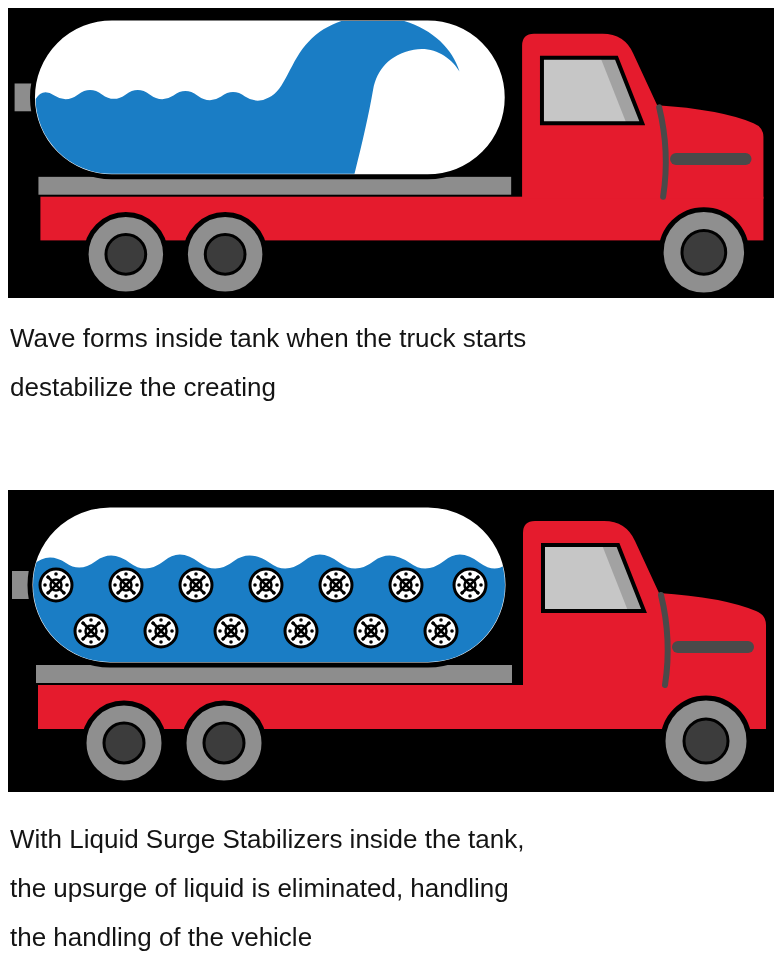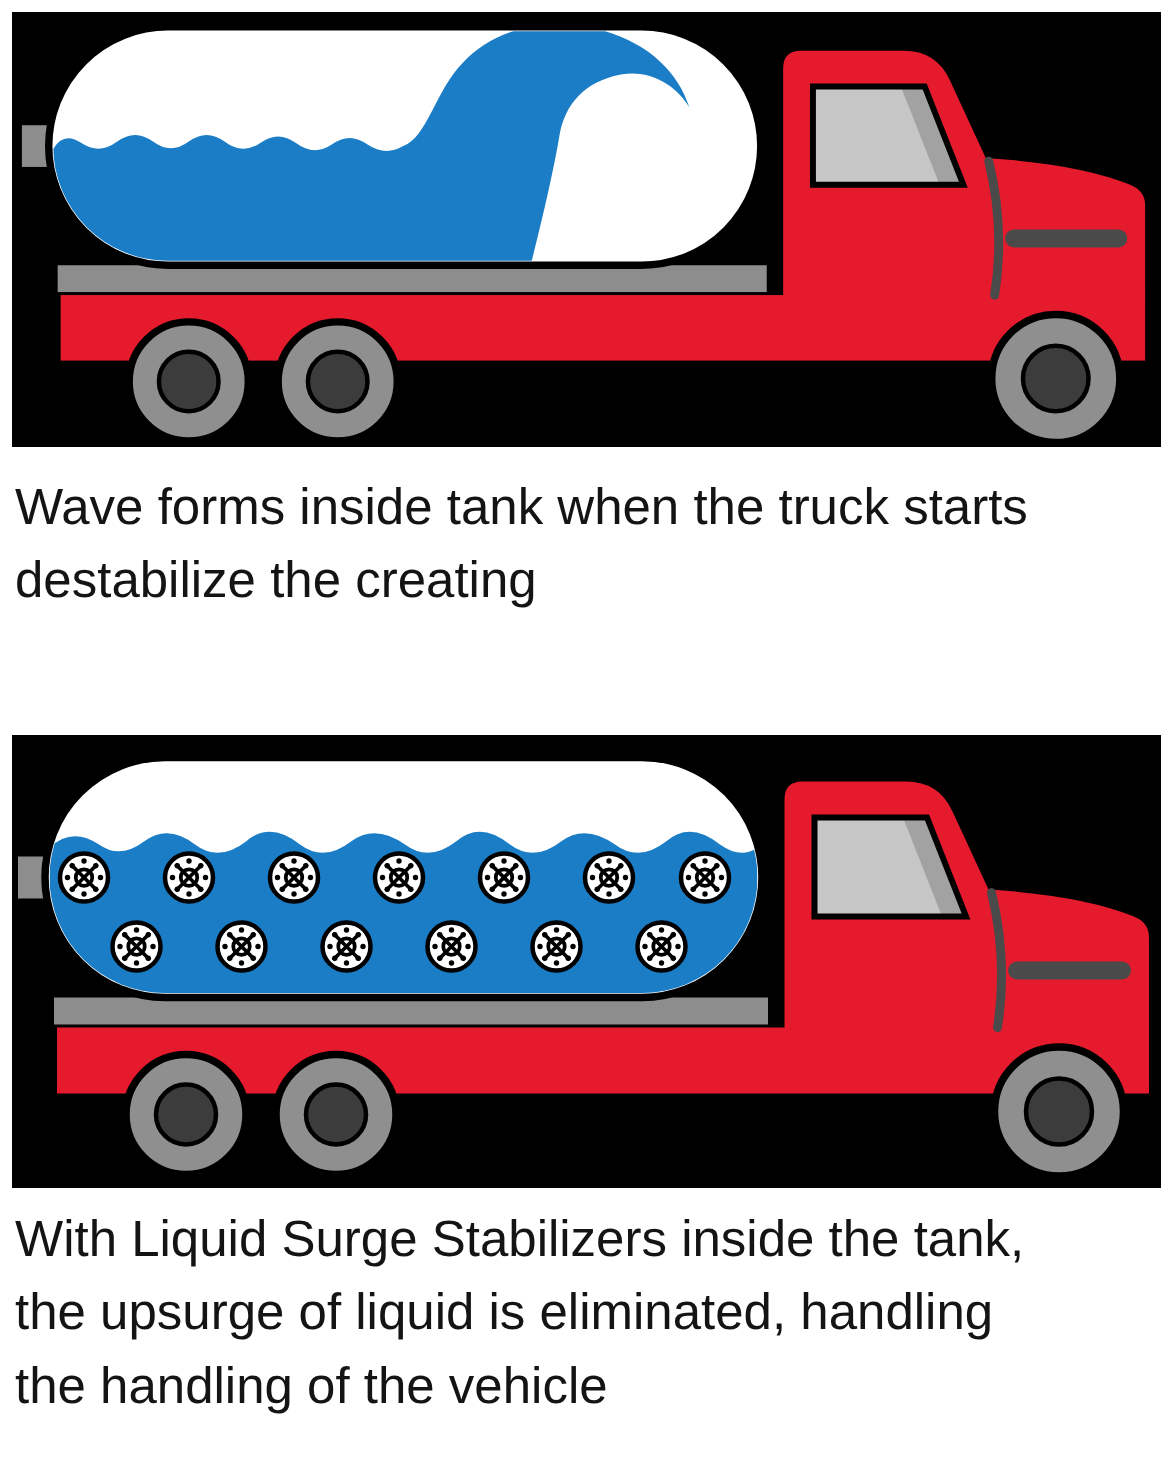--- a/index.html
+++ b/index.html
@@ -13,26 +13,26 @@
     margin:0 8px;background:var(--panel-bg,#000);
     display:flex;align-items:center;justify-content:center;
   }
   .panel-top{margin-top:8px;height:290px;}
   .panel-bottom{height:302px;}
   svg.truck{display:block;width:766px;height:100%;}
 
   .caption{
     box-sizing:border-box;
     padding:16px 6px 0 10px;
-    font-size:34px;line-height:49px;
+    font-size:26px;line-height:49px;
     color:var(--caption-text,#141414);
     letter-spacing:0;
   }
   .caption-top{height:192px;}
-  .caption-bottom{height:187px;padding-top:10px;}
+  .caption-bottom{height:187px;padding-top:23px;}
 
   
   .f-red{fill:var(--truck-red,#e51b2d);}
   .f-blue{fill:var(--water-blue,#1a7dc5);}
   .f-chassis{fill:var(--metal-gray,#8d8d8d);stroke:#000;stroke-width:4;}
   .f-nub{fill:var(--metal-gray,#8d8d8d);stroke:#000;stroke-width:4;}
   .tank-fill{fill:#ffffff;stroke:#000;stroke-width:5;}
   .f-window{fill:var(--window-gray,#c6c6c6);stroke:#000;stroke-width:4;}
   .window-shade{fill:#000;opacity:0.18;}
   .seam{stroke:#4a4a4a;stroke-width:6;fill:none;stroke-linecap:round;}

